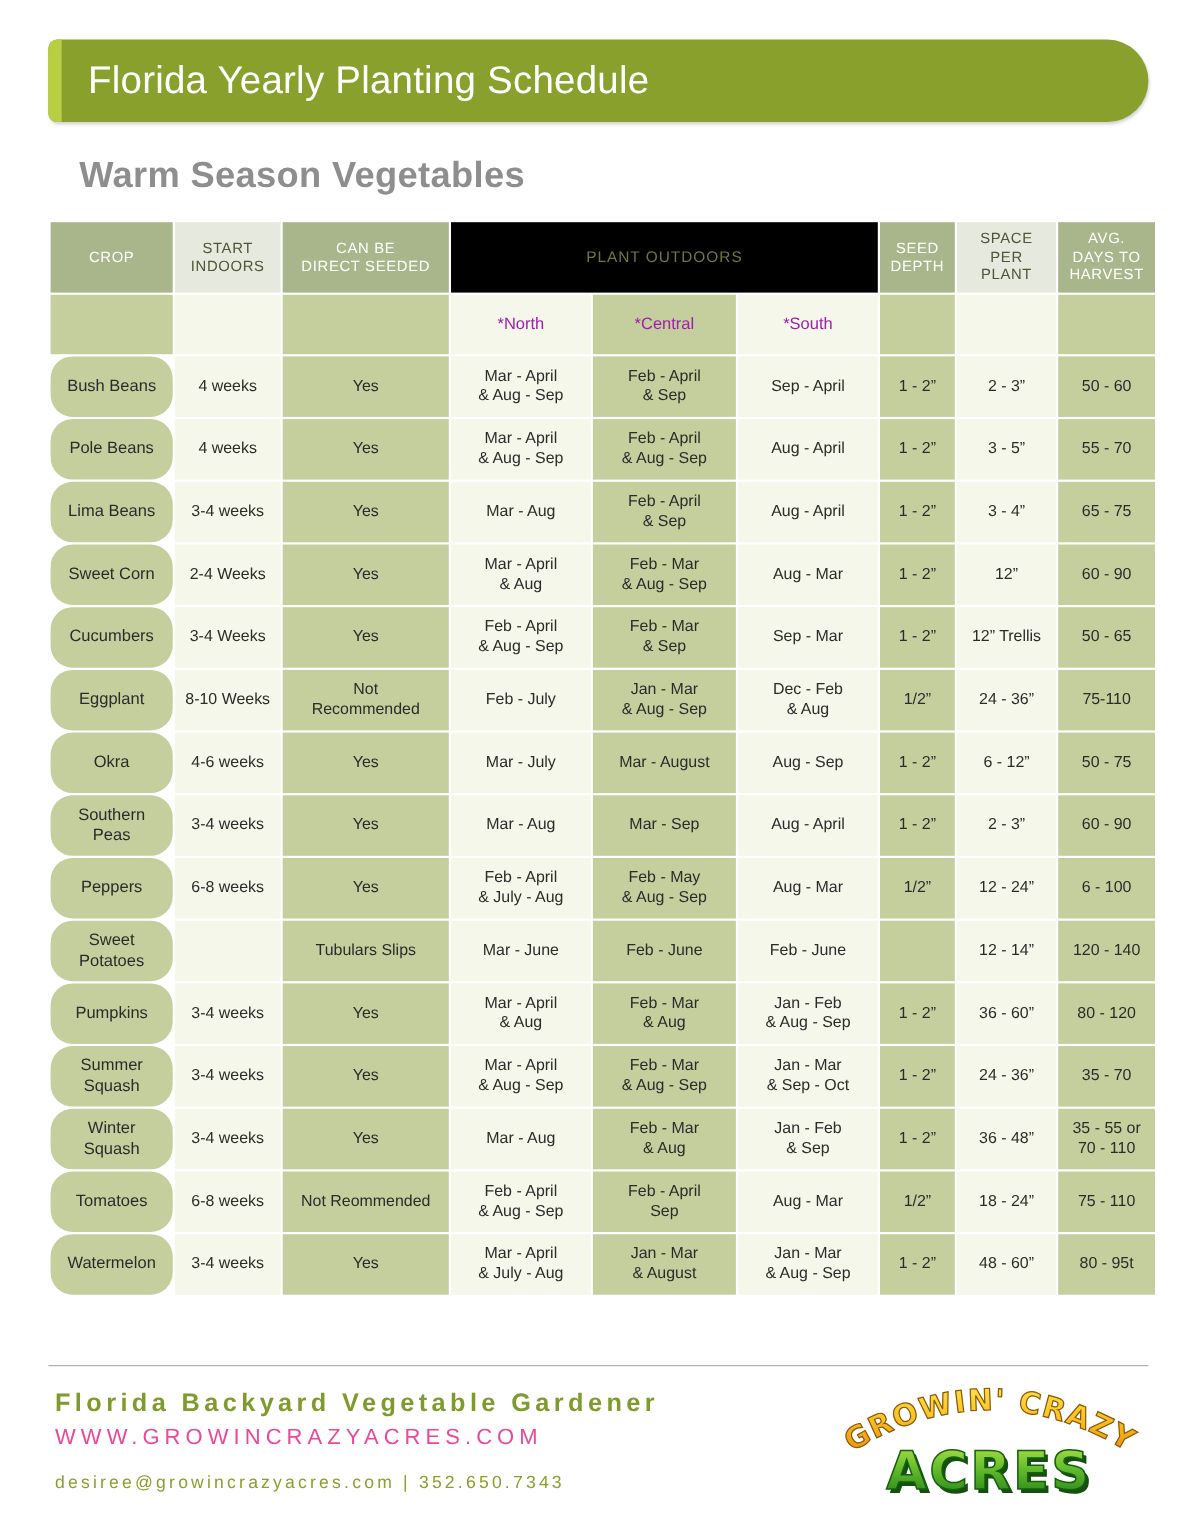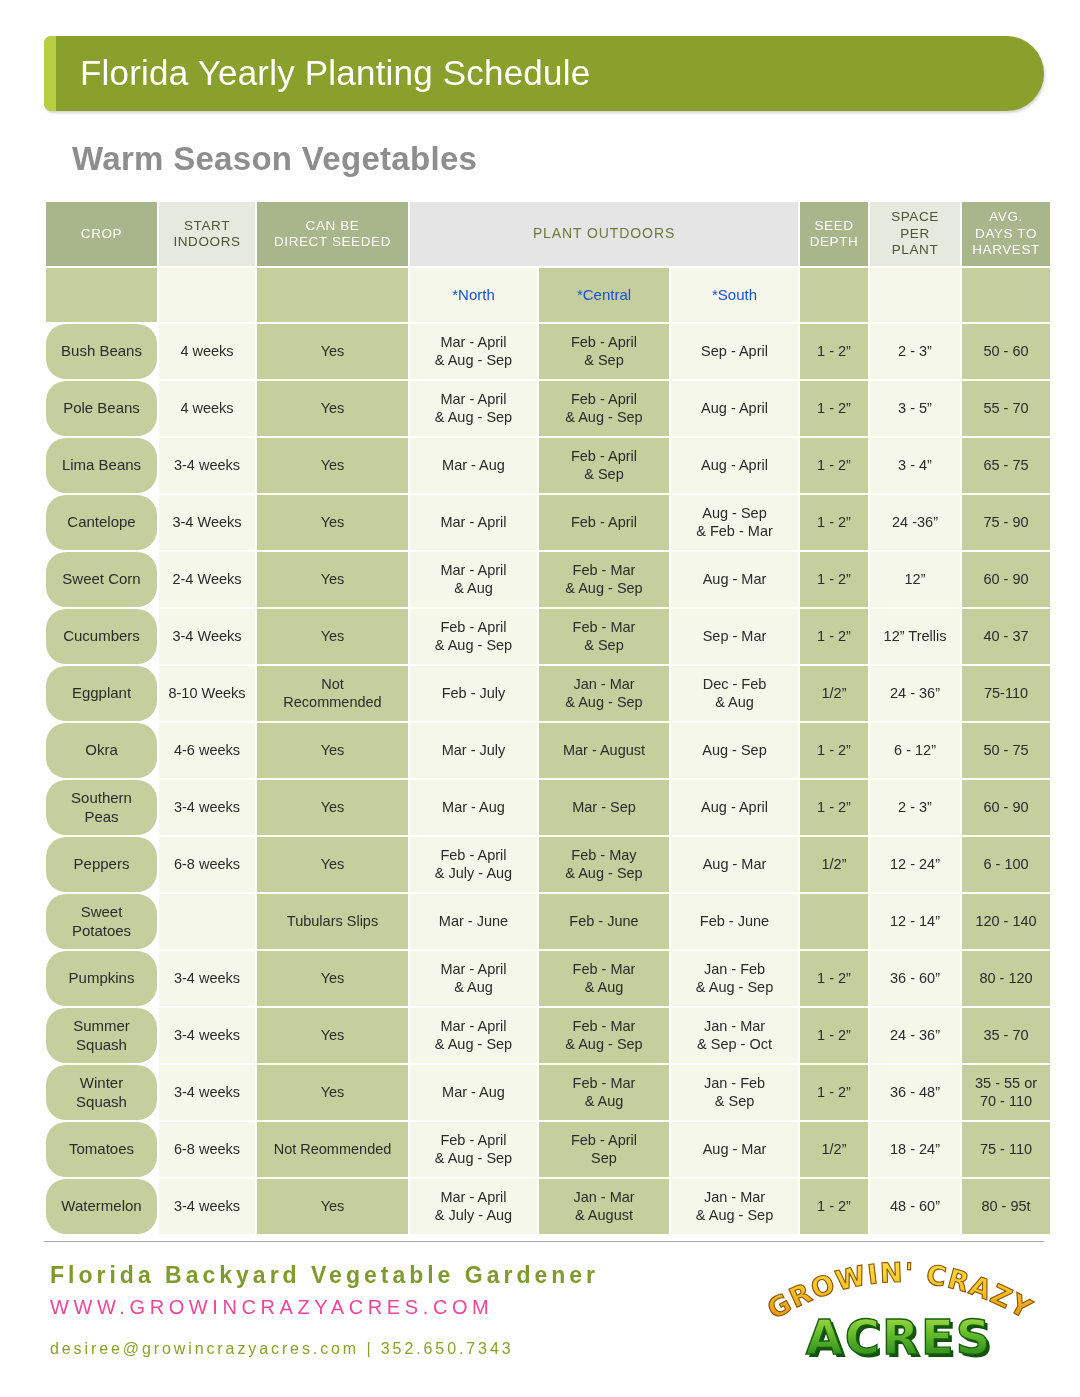--- a/index.html
+++ b/index.html
@@ -73,24 +73,24 @@
   col.c-central  { width: 130px; }
   col.c-south    { width: 127px; }
   col.c-depth    { width:  68px; }
   col.c-space    { width:  90px; }
   col.c-harvest  { width:  88px; }
 
   
   .hdr { height: 64px; font-size: 13.5px; letter-spacing: 0.6px; }
   .hdr-dark  { background: #a9b58a; color: #ffffff; }
   .hdr-light { background: #e6e9dd; color: #4f5536; }
-  .hdr-span  { background: #e5e5e5; color: #6c7a3b; font-size: 14px; letter-spacing: 0.9px; }
-
-  
-  .sub { height: 54px; font-size: 15px; color: #1d4ed8; }
+  .hdr-span  { background: #000000; color: #6c7a3b; font-size: 14px; letter-spacing: 0.9px; }
+
+  
+  .sub { height: 54px; font-size: 15px; color: #a21caf; }
 
   
   .cell { height: 55px; font-size: 14.5px; color: #2b2b2b; }
   .sage  { background: #c4cf9d; }
   .cream { background: #f4f7e9; }
 
   .crop-name { font-size: 15px; color: #2b2b2b; border-radius: 20px; }
 
   
   .divider {
@@ -216,51 +216,40 @@
             <td class="cell cream">3-4 weeks</td>
             <td class="cell sage">Yes</td>
             <td class="cell cream">Mar - Aug</td>
             <td class="cell sage">Feb - April<br>&amp; Sep</td>
             <td class="cell cream">Aug - April</td>
             <td class="cell sage">1 - 2”</td>
             <td class="cell cream">3 - 4”</td>
             <td class="cell sage">65 - 75</td>
           </tr>
           <tr>
-            <td class="cell sage crop-name">Cantelope</td>
-            <td class="cell cream">3-4 Weeks</td>
-            <td class="cell sage">Yes</td>
-            <td class="cell cream">Mar - April</td>
-            <td class="cell sage">Feb - April</td>
-            <td class="cell cream">Aug - Sep<br>&amp; Feb - Mar</td>
-            <td class="cell sage">1 - 2”</td>
-            <td class="cell cream">24 -36”</td>
-            <td class="cell sage">75 - 90</td>
-          </tr>
-          <tr>
             <td class="cell sage crop-name">Sweet Corn</td>
             <td class="cell cream">2-4 Weeks</td>
             <td class="cell sage">Yes</td>
             <td class="cell cream">Mar - April<br>&amp; Aug</td>
             <td class="cell sage">Feb - Mar<br>&amp; Aug - Sep</td>
             <td class="cell cream">Aug - Mar</td>
             <td class="cell sage">1 - 2”</td>
             <td class="cell cream">12”</td>
             <td class="cell sage">60 - 90</td>
           </tr>
           <tr>
             <td class="cell sage crop-name">Cucumbers</td>
             <td class="cell cream">3-4 Weeks</td>
             <td class="cell sage">Yes</td>
             <td class="cell cream">Feb - April<br>&amp; Aug - Sep</td>
             <td class="cell sage">Feb - Mar<br>&amp; Sep</td>
             <td class="cell cream">Sep - Mar</td>
             <td class="cell sage">1 - 2”</td>
             <td class="cell cream">12” Trellis</td>
-            <td class="cell sage">40 - 37</td>
+            <td class="cell sage">50 - 65</td>
           </tr>
           <tr>
             <td class="cell sage crop-name">Eggplant</td>
             <td class="cell cream">8-10 Weeks</td>
             <td class="cell sage">Not<br>Recommended</td>
             <td class="cell cream">Feb - July</td>
             <td class="cell sage">Jan - Mar<br>&amp; Aug - Sep</td>
             <td class="cell cream">Dec - Feb<br>&amp; Aug</td>
             <td class="cell sage">1/2”</td>
             <td class="cell cream">24 - 36”</td>

